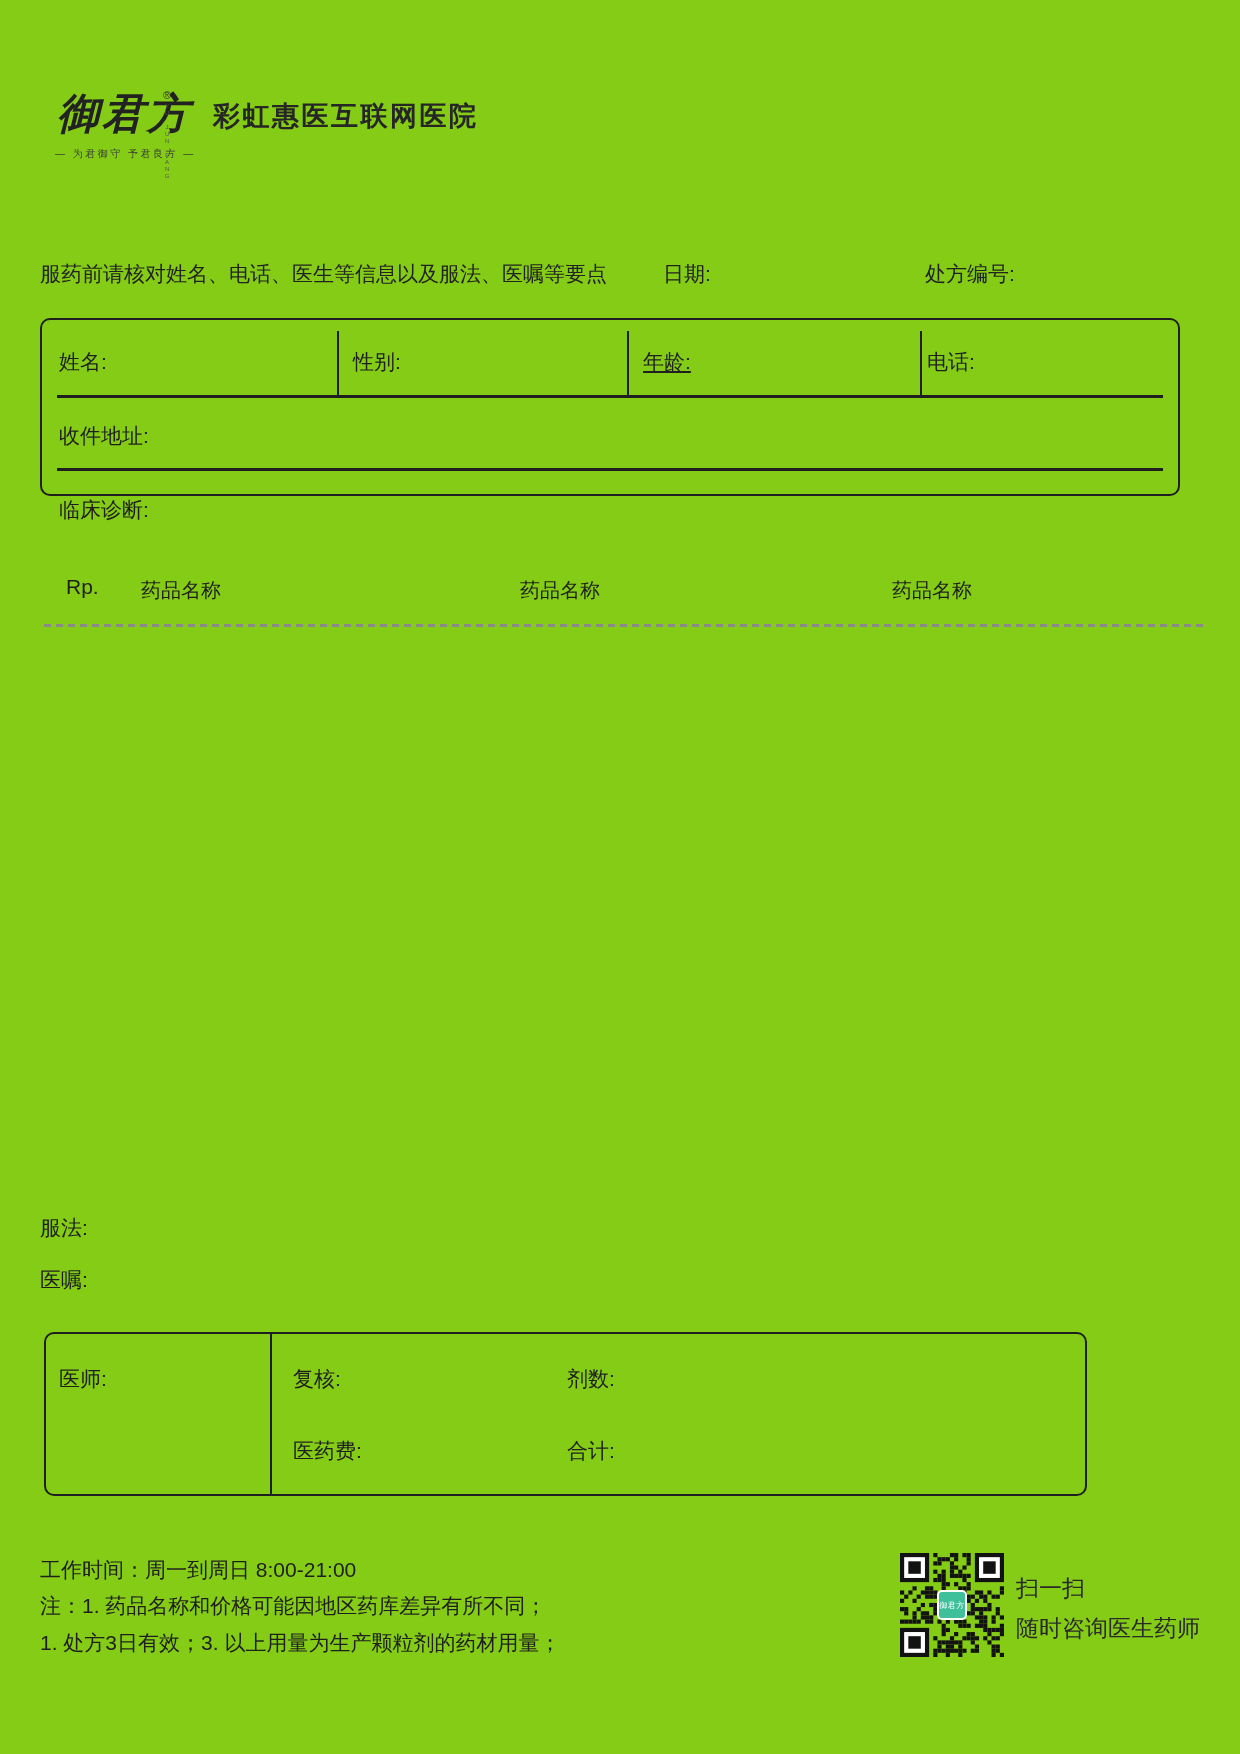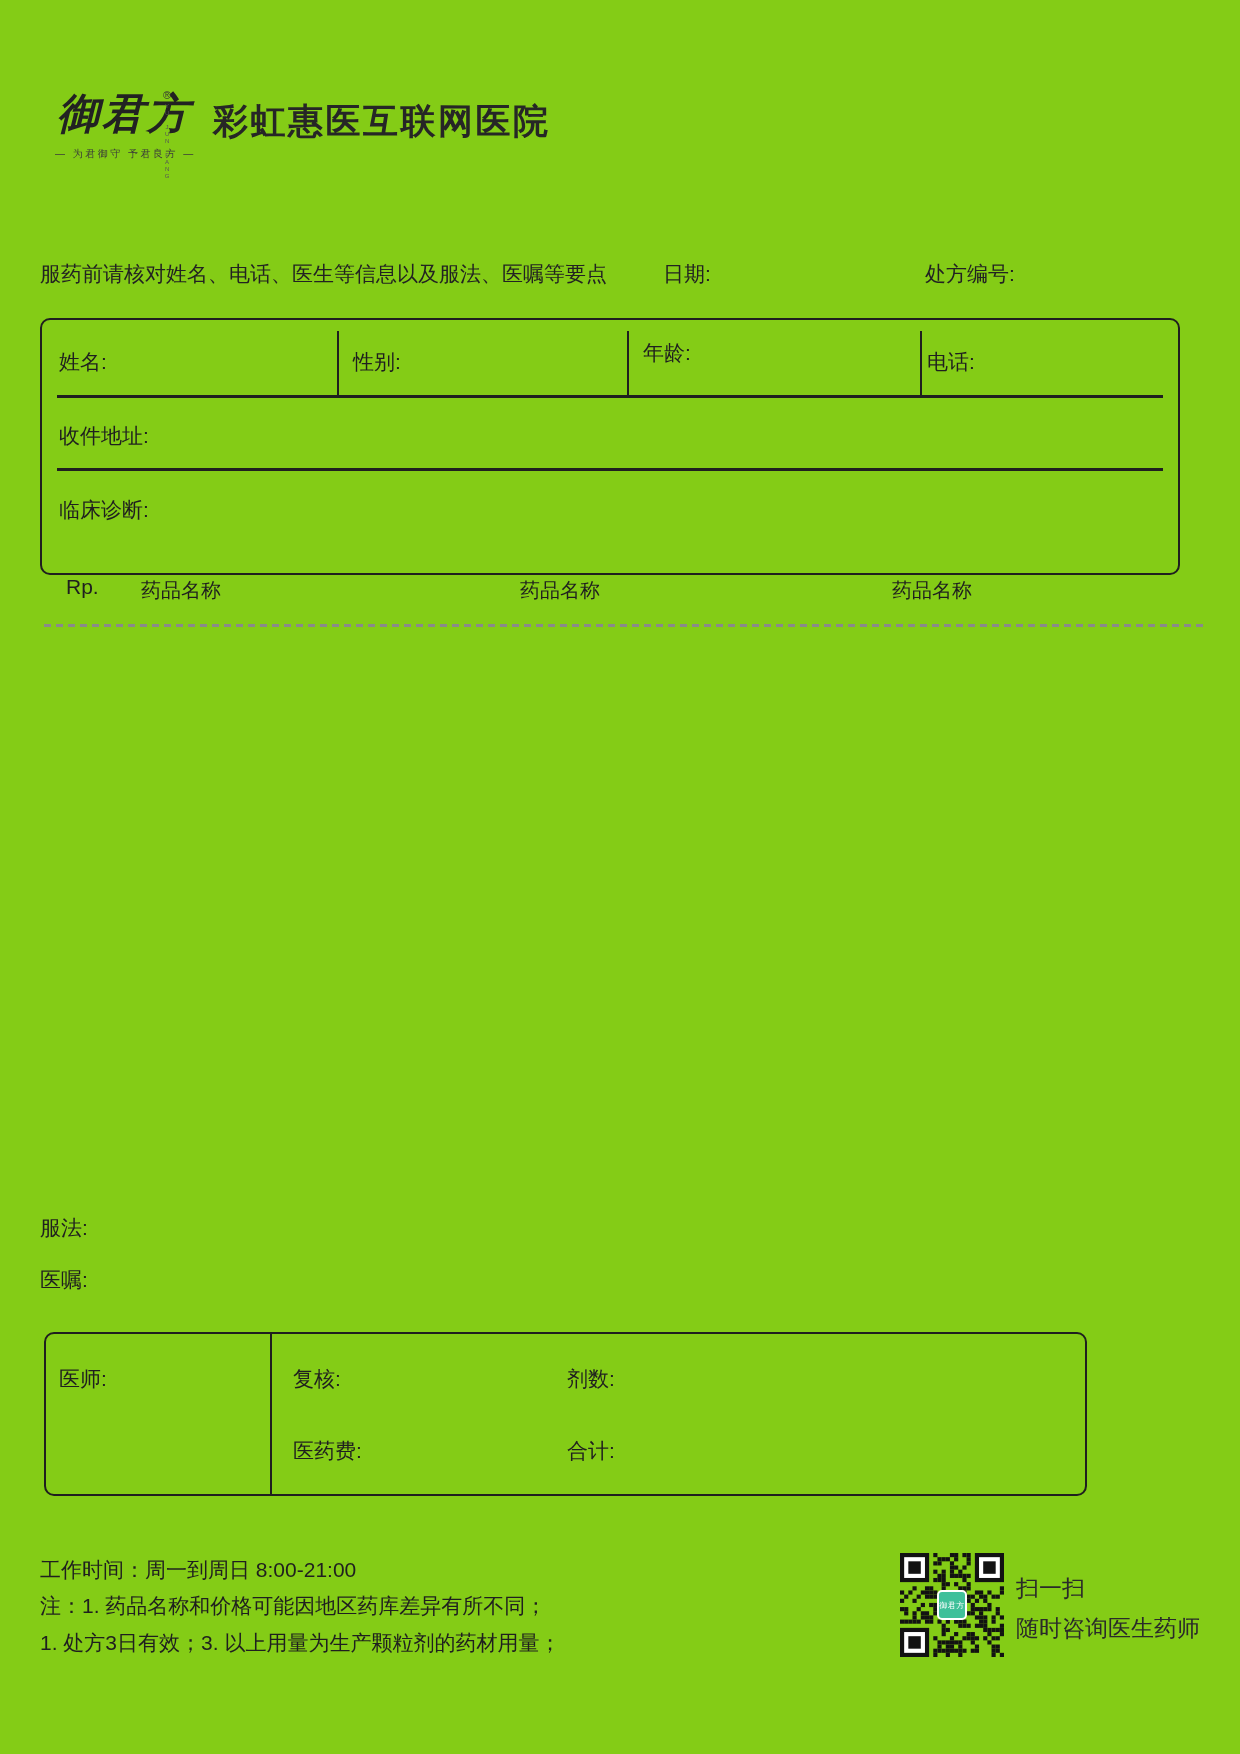--- a/index.html
+++ b/index.html
@@ -24,42 +24,42 @@
   .reg-mark { font-size:11px; color:#333; line-height:1; }
   .logo-side-text {
     writing-mode:vertical-rl; text-orientation:upright;
     font-size:6px; letter-spacing:1px; color:#555; margin-top:2px;
   }
   .logo-tagline {
     left:55px; top:147px; font-size:10px; letter-spacing:2.5px;
     color:#3a3a3a; white-space:nowrap;
   }
   .hospital-title {
-    left:213px; top:98px; font-size:35px; font-weight:800;
+    left:213px; top:98px; font-size:27px; font-weight:800;
     letter-spacing:2.5px; color:#262626;
   }
 
   
   .notice-check { left:40px; top:260px; font-size:21px; color:#222; }
   .date-label   { left:663px; top:260px; font-size:21px; color:#222; }
   .rxno-label   { left:925px; top:260px; font-size:21px; color:#222; }
 
   
   .patient-box {
-    left:40px; top:318px; width:1140px; height:257px;
+    left:40px; top:318px; width:1140px; height:178px;
     border:2.5px solid #1f1f1f; border-radius:10px;
   }
   .patient-box .vdiv { position:absolute; top:11px; height:64px; width:2px; background:#1f1f1f; }
   .vdiv1 { left:295px; } .vdiv2 { left:585px; } .vdiv3 { left:878px; }
   .patient-box .hline { position:absolute; left:15px; right:15px; height:2.5px; background:#1f1f1f; }
   .hline1 { top:75px; } .hline2 { top:148px; }
   .patient-box .flabel { position:absolute; font-size:21px; color:#1f1f1f; }
   .f-name    { left:17px;  top:28px; }
   .f-gender  { left:311px; top:28px; }
-  .f-age     { left:601px; top:19px; }
+  .f-age     { left:601px; top:28px;text-decoration:underline; }
   .f-phone   { left:885px; top:28px; }
   .f-address { left:17px;  top:102px; }
   .f-diag    { left:17px;  top:176px; }
 
   
   .rp-label { left:66px;  top:575px; font-size:21px; color:#1f1f1f; }
   .rp-col0  { left:141px; top:577px; font-size:20px; }
   .rp-col1  { left:520px; top:577px; font-size:20px; }
   .rp-col2  { left:892px; top:577px; font-size:20px; }
   .dashed-sep {

